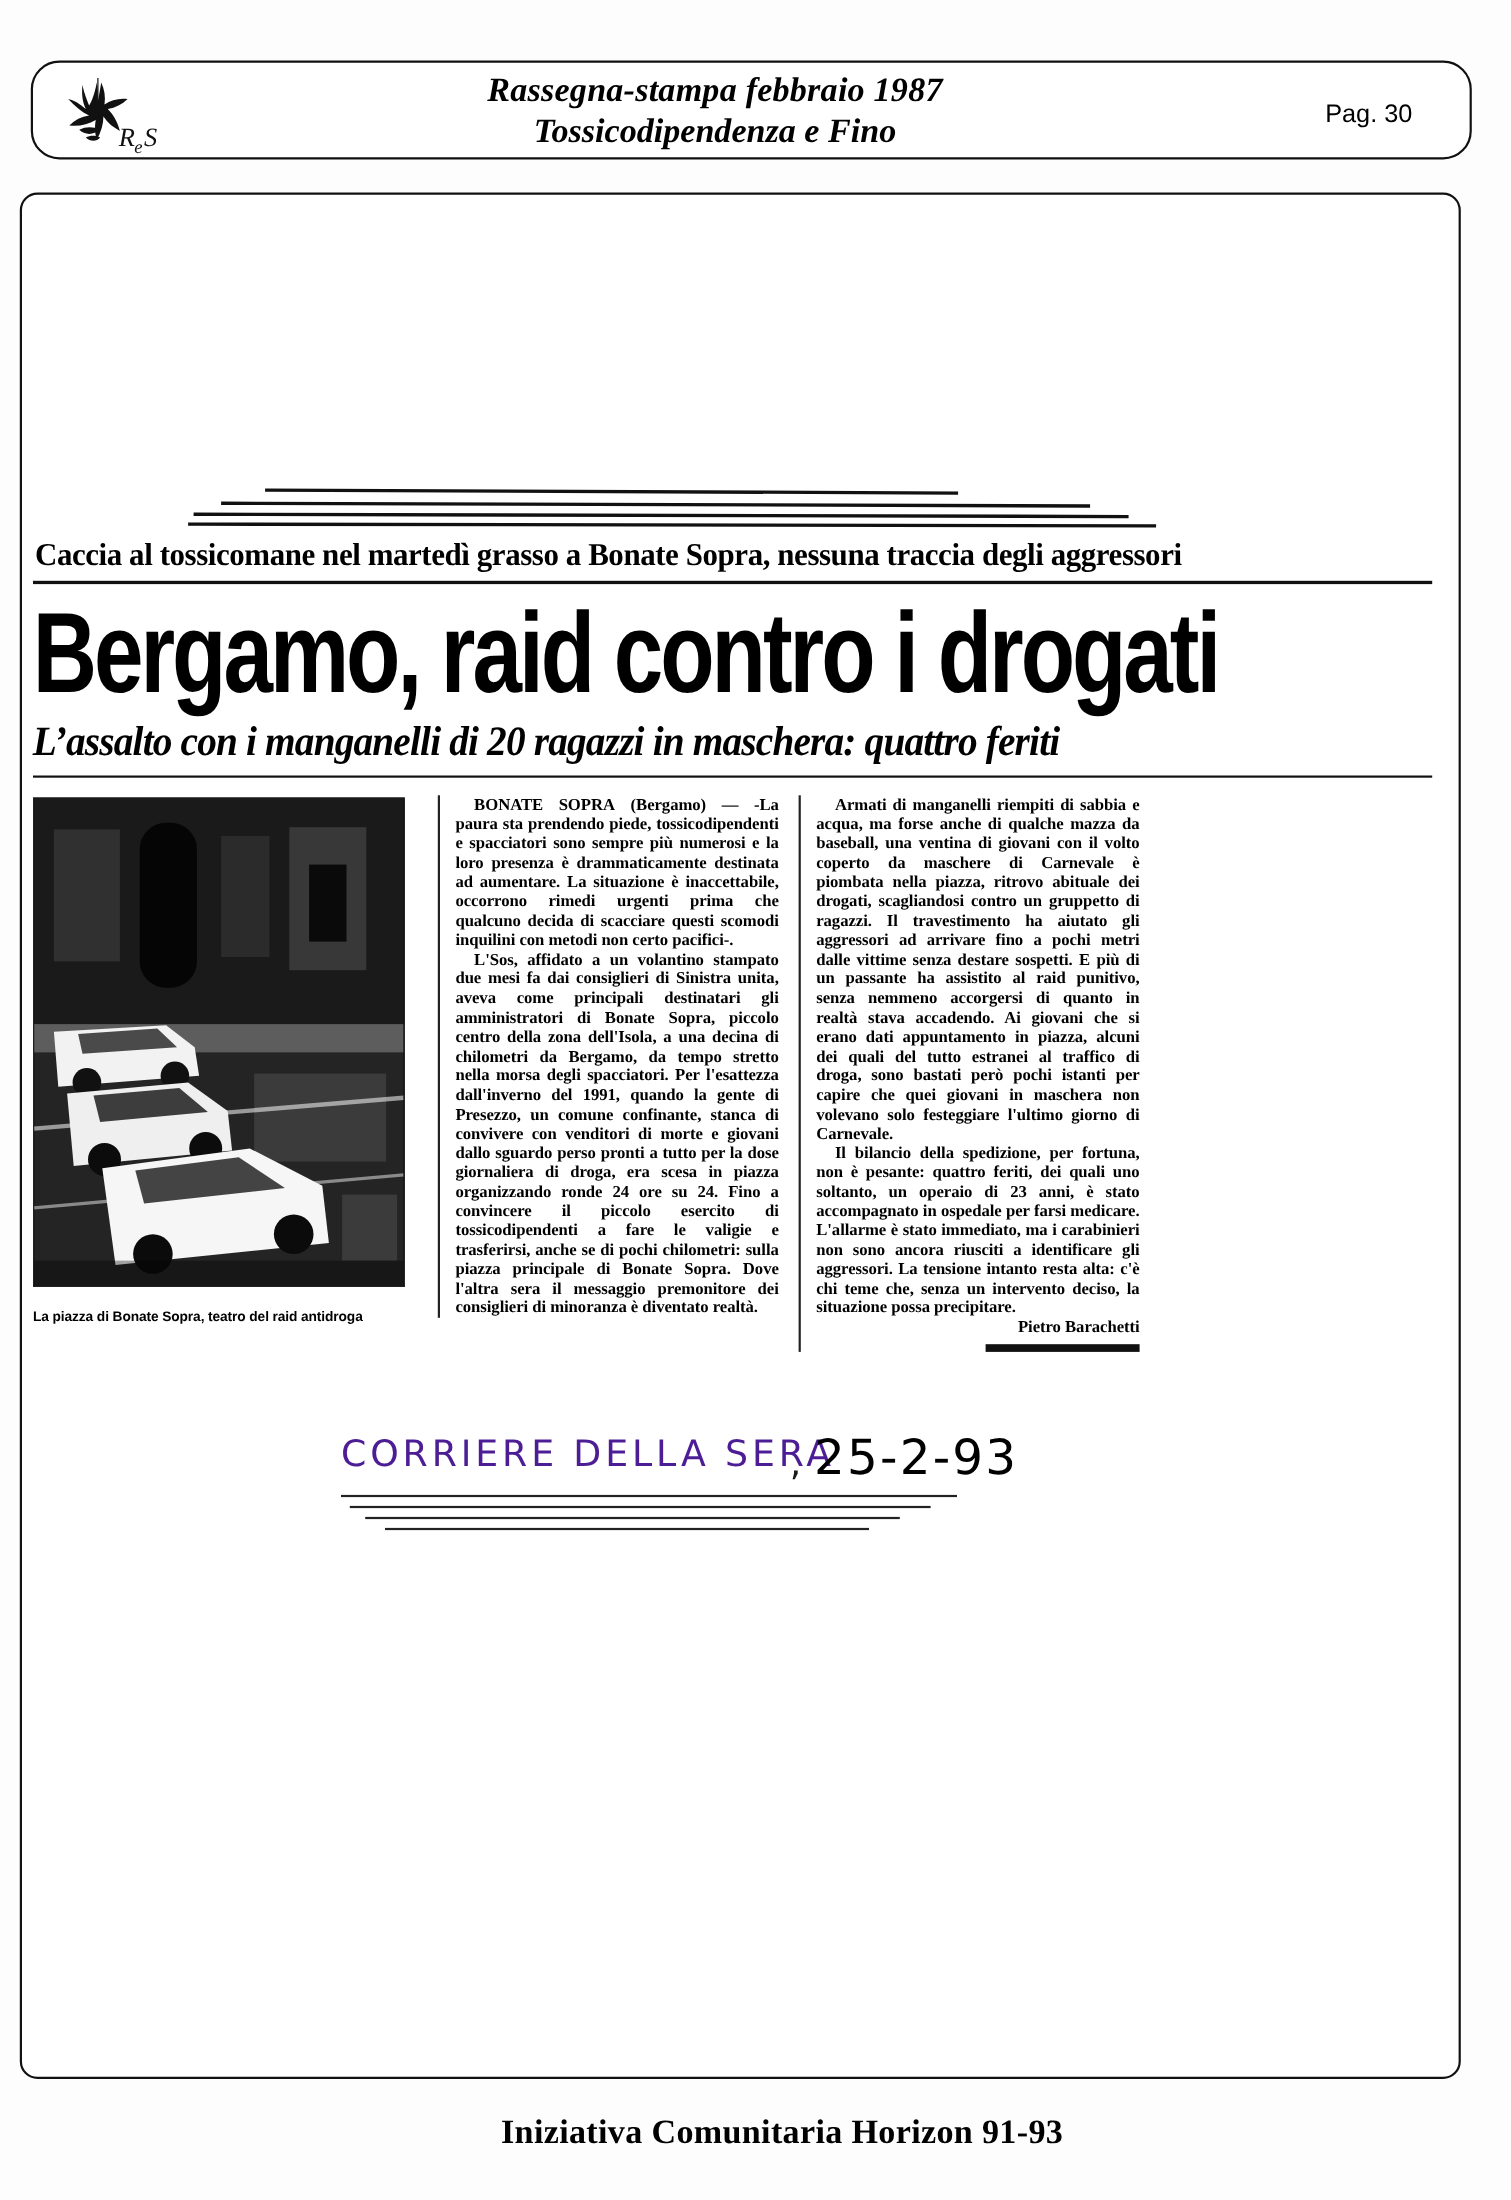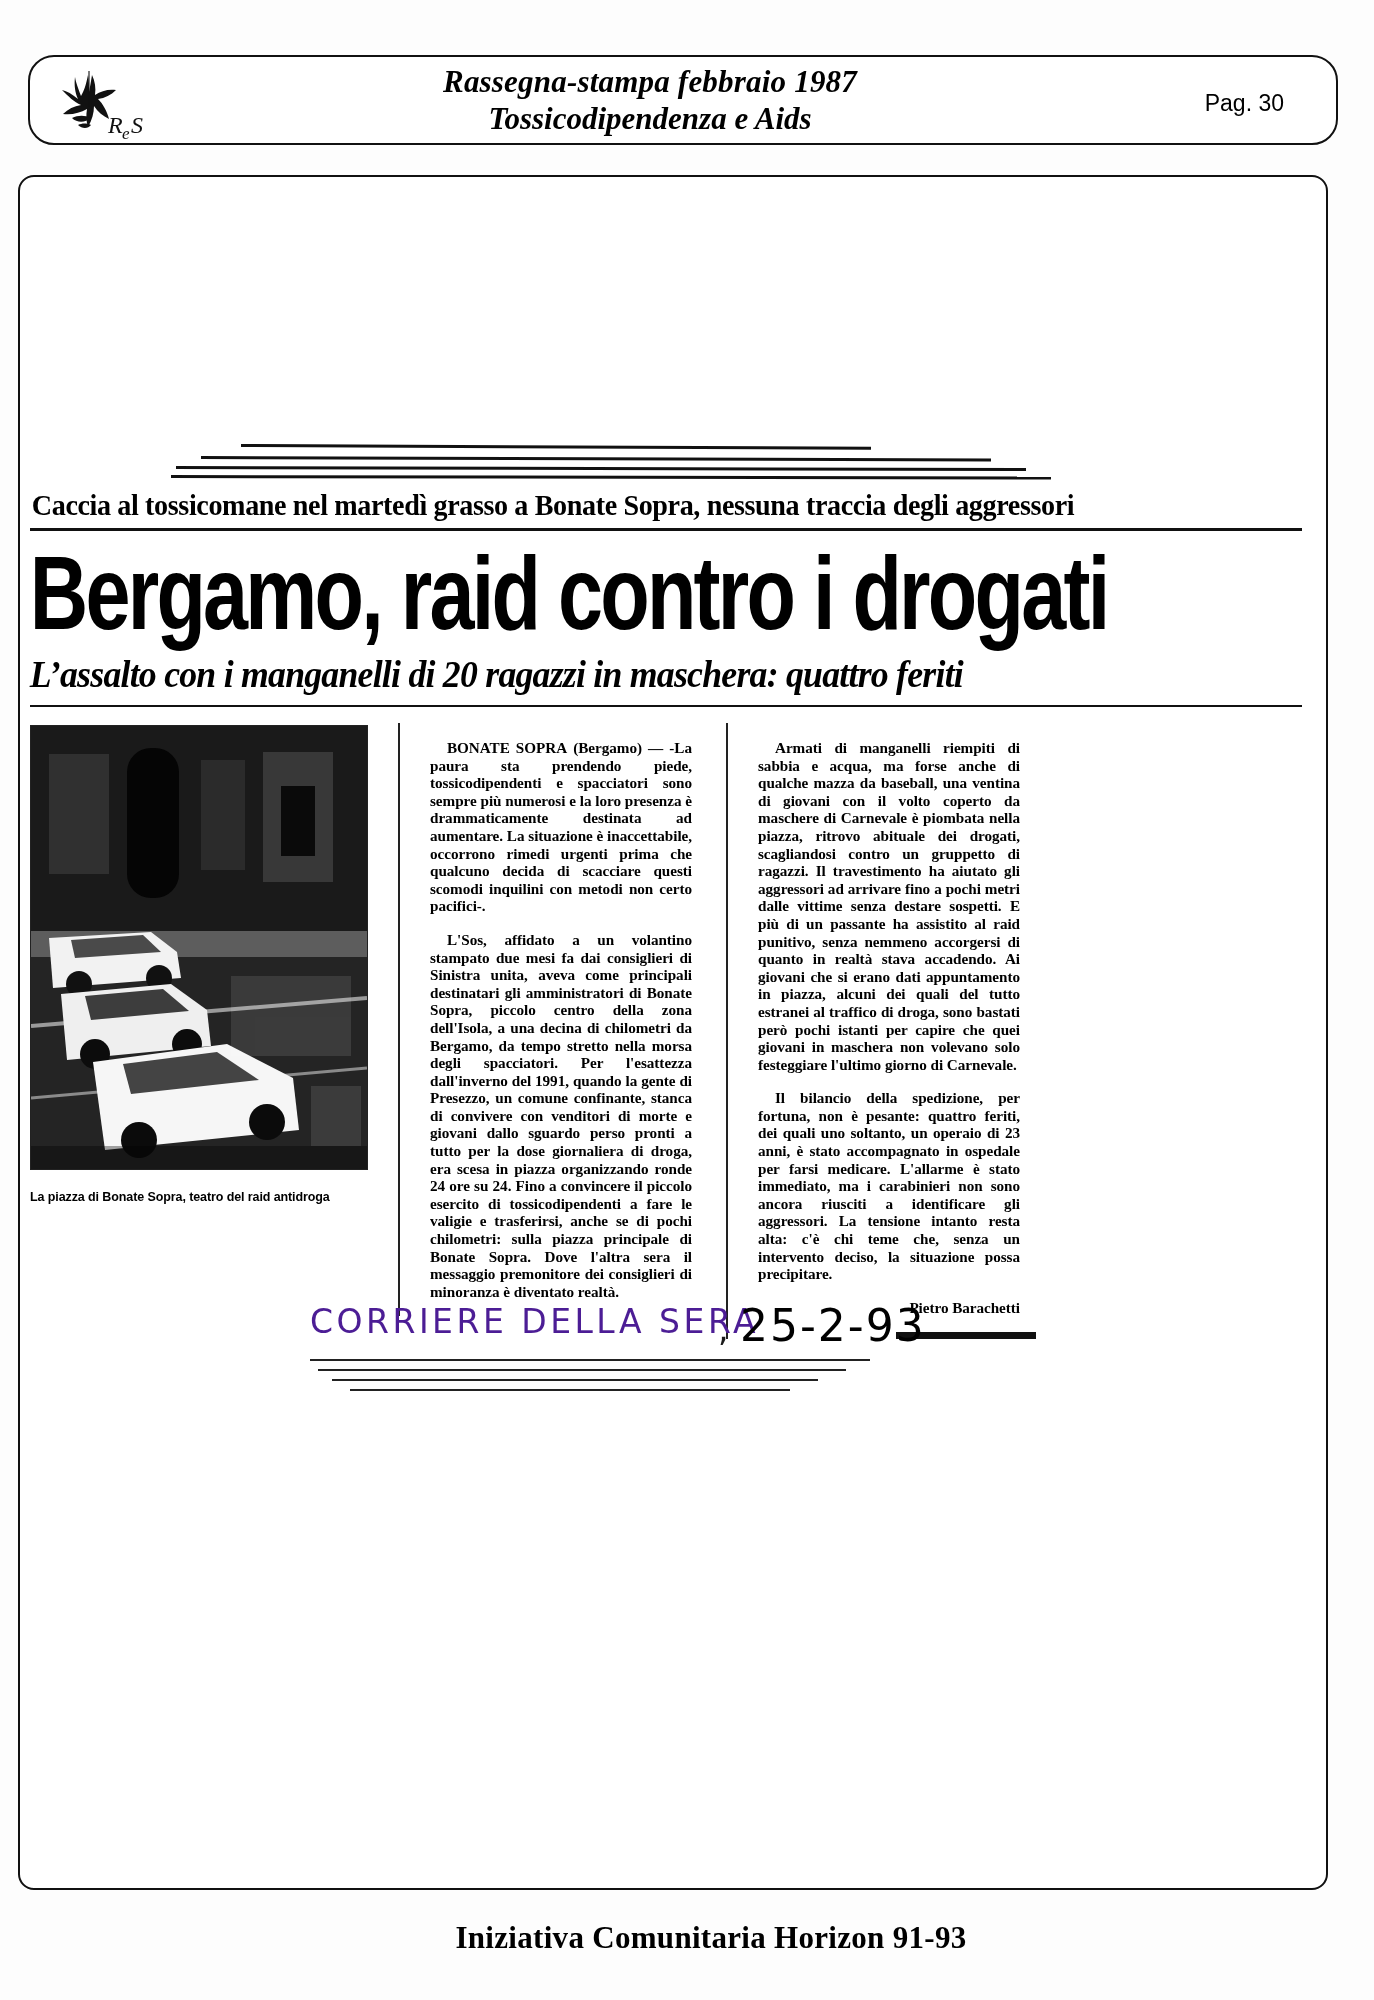--- a/index.html
+++ b/index.html
@@ -149,21 +149,21 @@
     font-family:"Liberation Serif", serif;
     font-size:15.2px;
     line-height:17.6px;
     text-align:justify;
     letter-spacing:-.05px;
     font-weight:600;
     border-left:2px solid #222;
     padding-left:14px;
     box-sizing:border-box;
   }
-  .col p{margin:16px;text-indent:17px;}
+  .col p{margin:0;text-indent:17px;}
   .col p.first{text-indent:17px;}
   .col-1{left:372px;width:310px;}
   .col-2{left:700px;width:310px;}
   .dateline{font-weight:bold;}
   .byline{
     text-align:right;font-weight:bold;
     text-indent:0;margin-top:1px;
   }
   .endbar{
     height:7px;background:#111;width:140px;margin:6px 0 0 auto;
@@ -224,21 +224,21 @@
           <path d="M30 62 C34 60 39 60 43 62 C40 66 34 66 30 62 Z"></path>
         </g>
         <text x="60" y="70" font-family="Liberation Serif, serif" font-style="italic" font-size="24" fill="#111">R</text>
         <text x="74" y="76" font-family="Liberation Serif, serif" font-style="italic" font-size="17" fill="#111">e</text>
         <text x="83" y="70" font-family="Liberation Serif, serif" font-style="italic" font-size="24" fill="#111">S</text>
       </svg>
     </div>
 
     <div class="header-titles">
       <div class="header-line1">Rassegna-stampa febbraio 1987</div>
-      <div class="header-line2">Tossicodipendenza e Aids</div>
+      <div class="header-line2">Tossicodipendenza e Fino</div>
     </div>
 
     <div class="pagenum">Pag. 30</div>
   </div>
 
   <div class="main-box">
 
     <div class="clip">
 
       <div class="rules">

